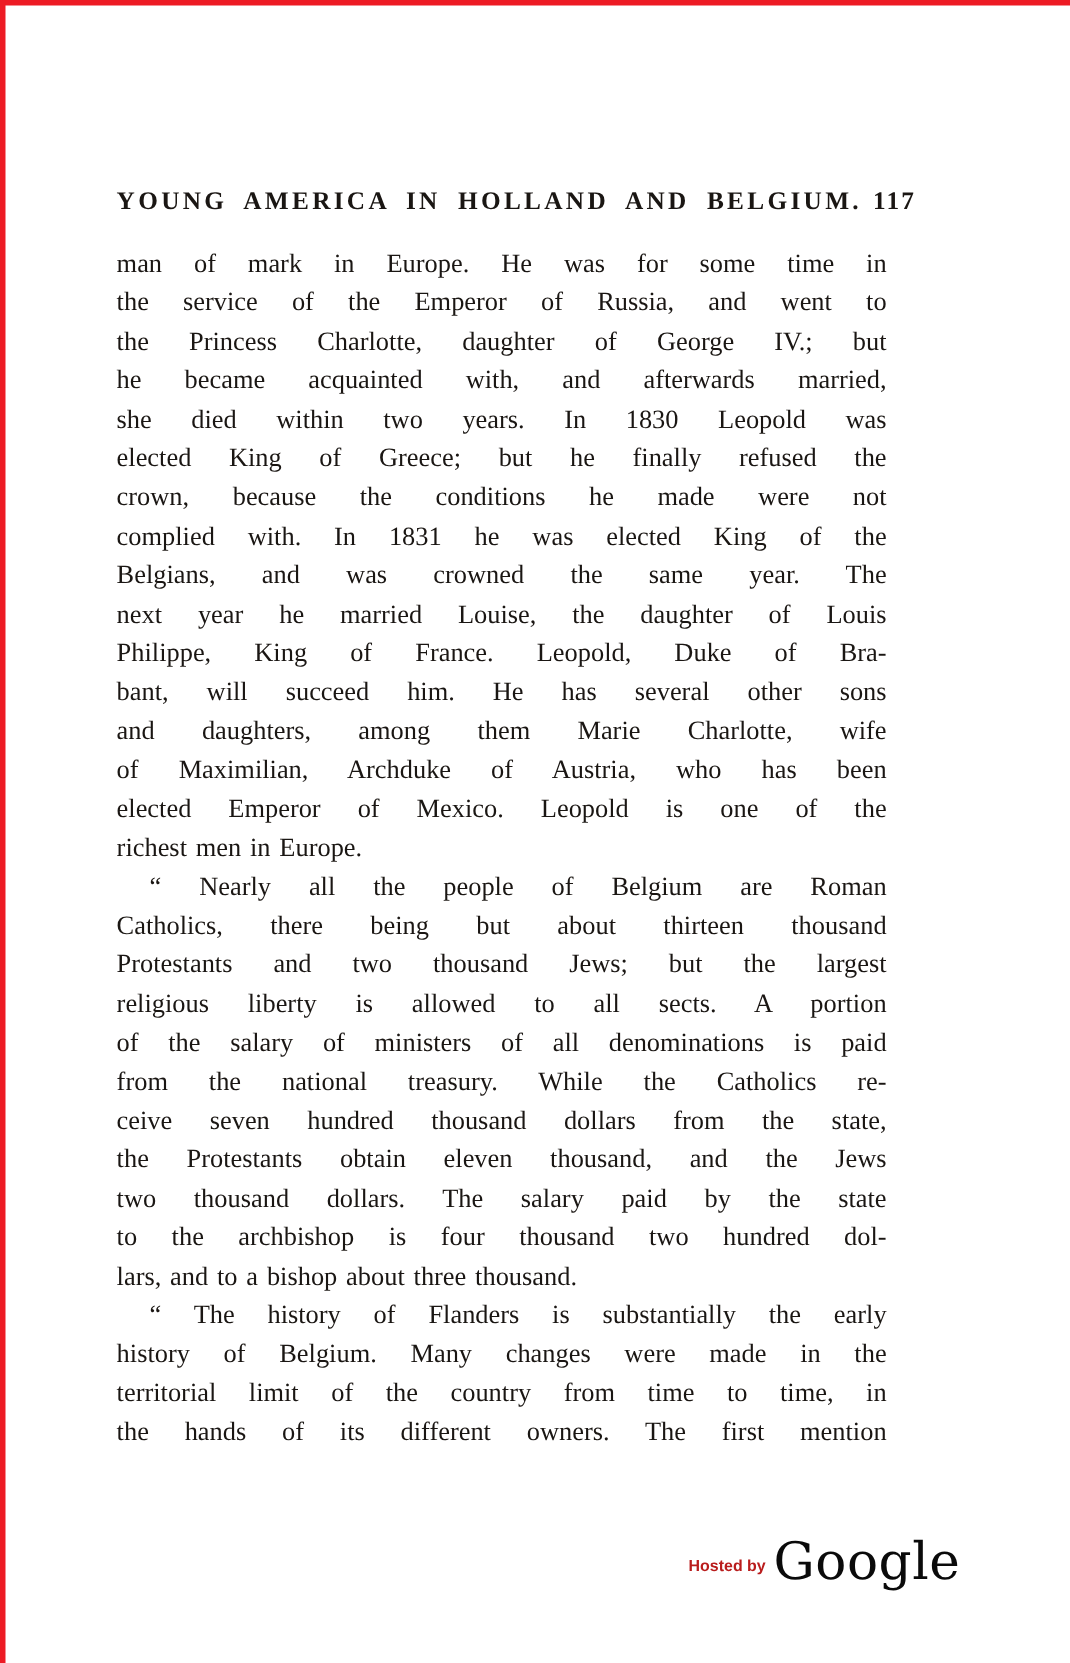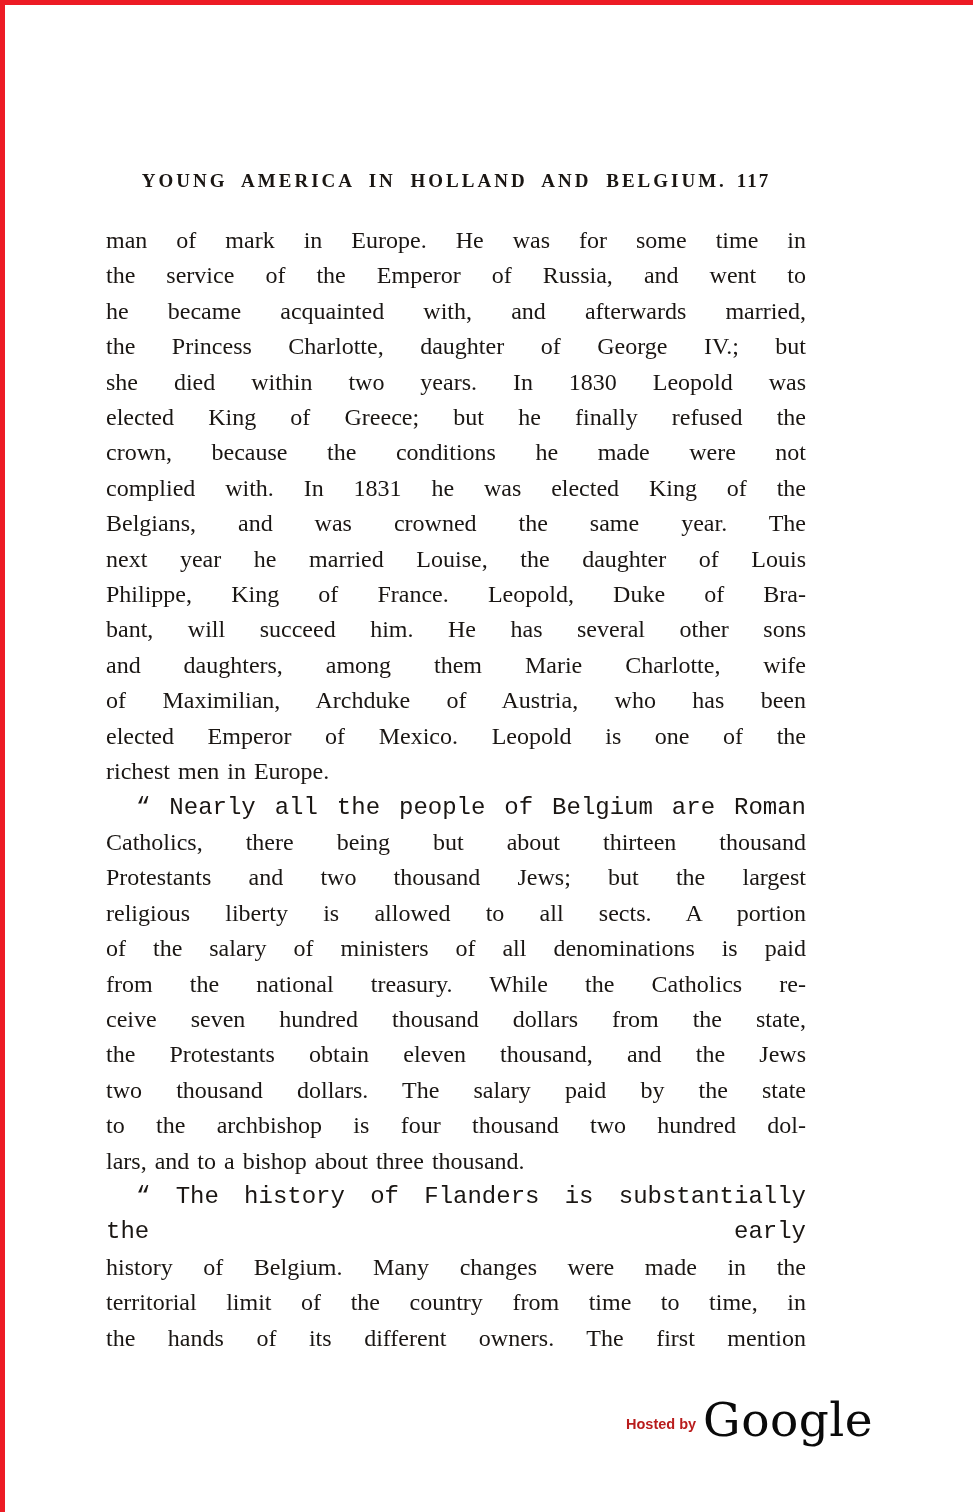--- a/index.html
+++ b/index.html
@@ -25,21 +25,21 @@
     position: absolute;
     top: 0; left: 0;
     width: 5px; height: 1512px;
   }
   .running-head {
     position: absolute;
     top: 170px;
     left: 106px;
     width: 700px;
     text-align: center;
-    font-size: 19px;
+    font-size: 23px;
     font-weight: 700;
     letter-spacing: 3px;
     word-spacing: 7px;
     white-space: nowrap;
   }
   .running-head .pgnum {
     margin-left: 10px;
     letter-spacing: 2px;
   }
   .body-text {
@@ -54,21 +54,20 @@
   .line {
     text-align: justify;
     text-align-last: justify;
   }
   .line.flush {
     text-align: left;
     text-align-last: left;
   }
   .line.indent {
     text-indent: 30px;
-    font-family: Liberation Mono, monospace;
   }
   .watermark {
     position: absolute;
     top: 1392px;
     left: 626px;
     display: flex;
     align-items: baseline;
     color: #111111;
   }
   .hosted {
@@ -95,22 +94,22 @@
   <div class="rule-top" style="background: rgb(237, 27, 36);"></div>
   <div class="rule-left" style="background: rgb(237, 27, 36);"></div>
 
   <div class="running-head">
     <span>YOUNG AMERICA IN HOLLAND AND BELGIUM.</span><span class="pgnum">117</span>
   </div>
 
   <div class="body-text">
       <div class="line">man of mark in Europe.  He was for some time in</div>
       <div class="line">the service of the Emperor of Russia, and went to</div>
+      <div class="line">the Princess Charlotte, daughter of George IV.; but</div>
       <div class="line">he became acquainted with, and afterwards married,</div>
-      <div class="line">the Princess Charlotte, daughter of George IV.; but</div>
       <div class="line">she died within two years.  In 1830 Leopold was</div>
       <div class="line">elected King of Greece; but he finally refused the</div>
       <div class="line">crown, because the conditions he made were not</div>
       <div class="line">complied with.  In 1831 he was elected King of the</div>
       <div class="line">Belgians, and was crowned the same year.  The</div>
       <div class="line">next year he married Louise, the daughter of Louis</div>
       <div class="line">Philippe, King of France.  Leopold, Duke of Bra-</div>
       <div class="line">bant, will succeed him.  He has several other sons</div>
       <div class="line">and daughters, among them Marie Charlotte, wife</div>
       <div class="line">of Maximilian, Archduke of Austria, who has been</div>

